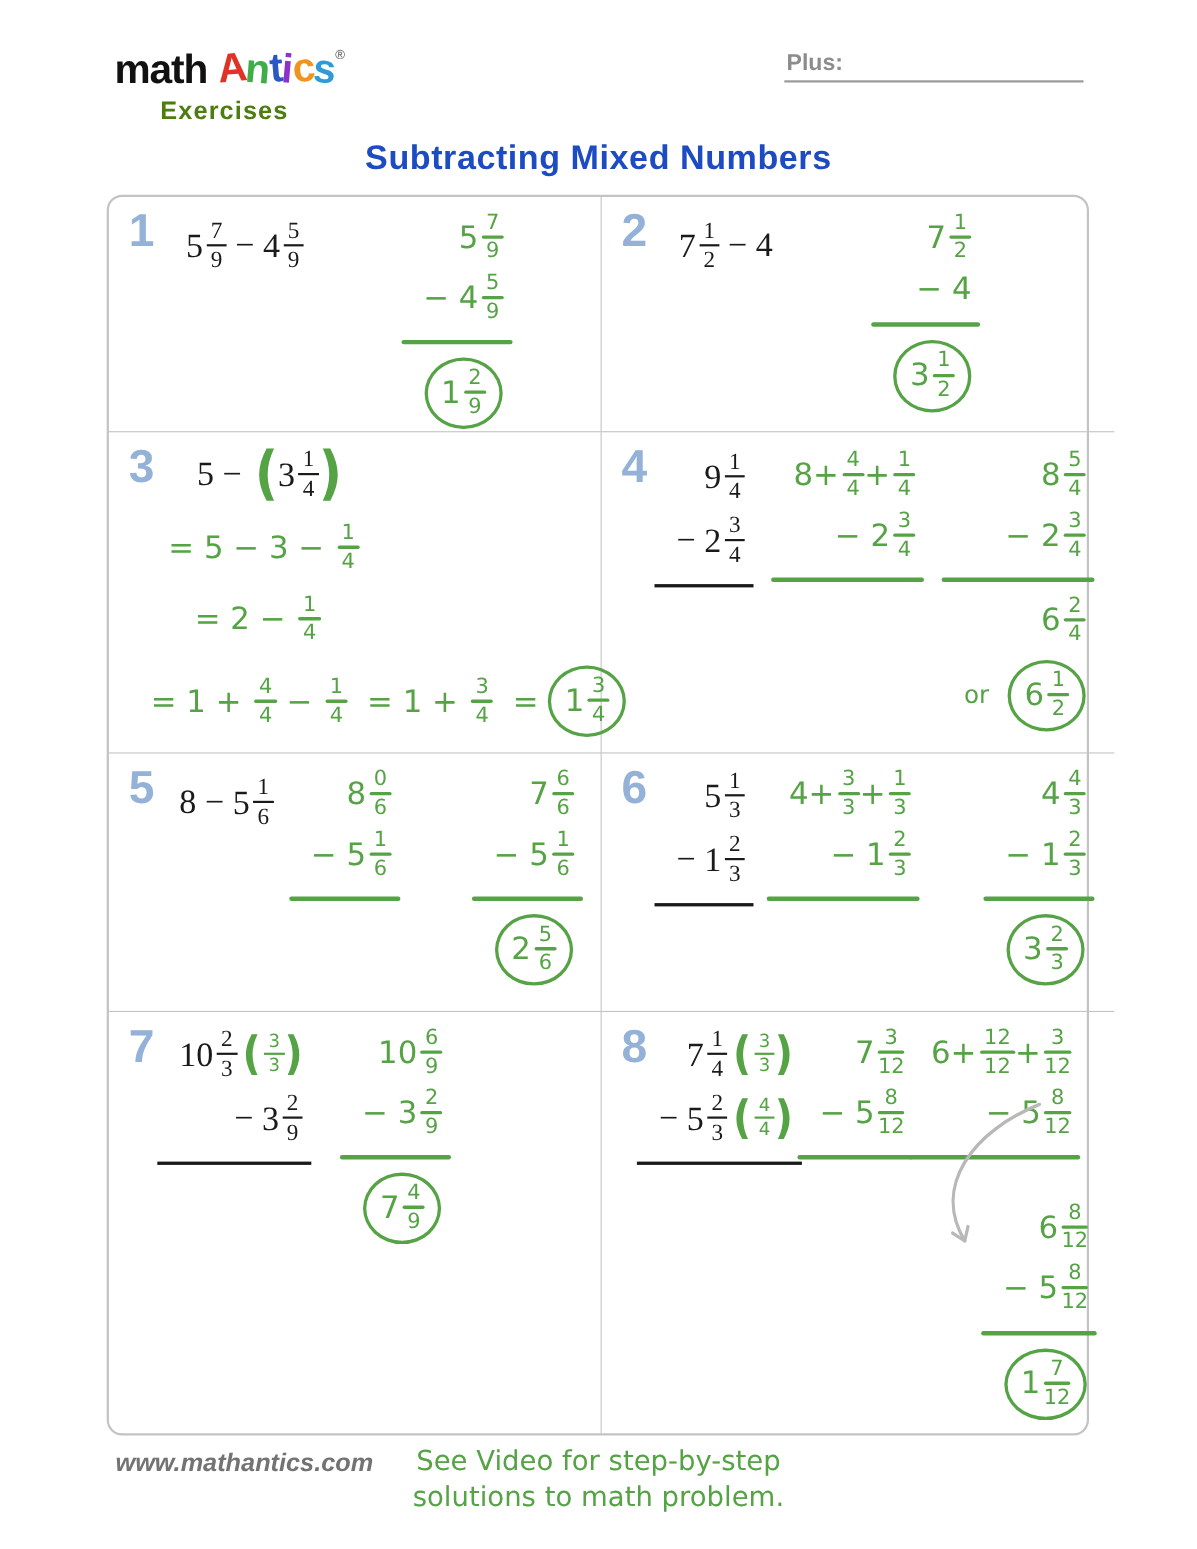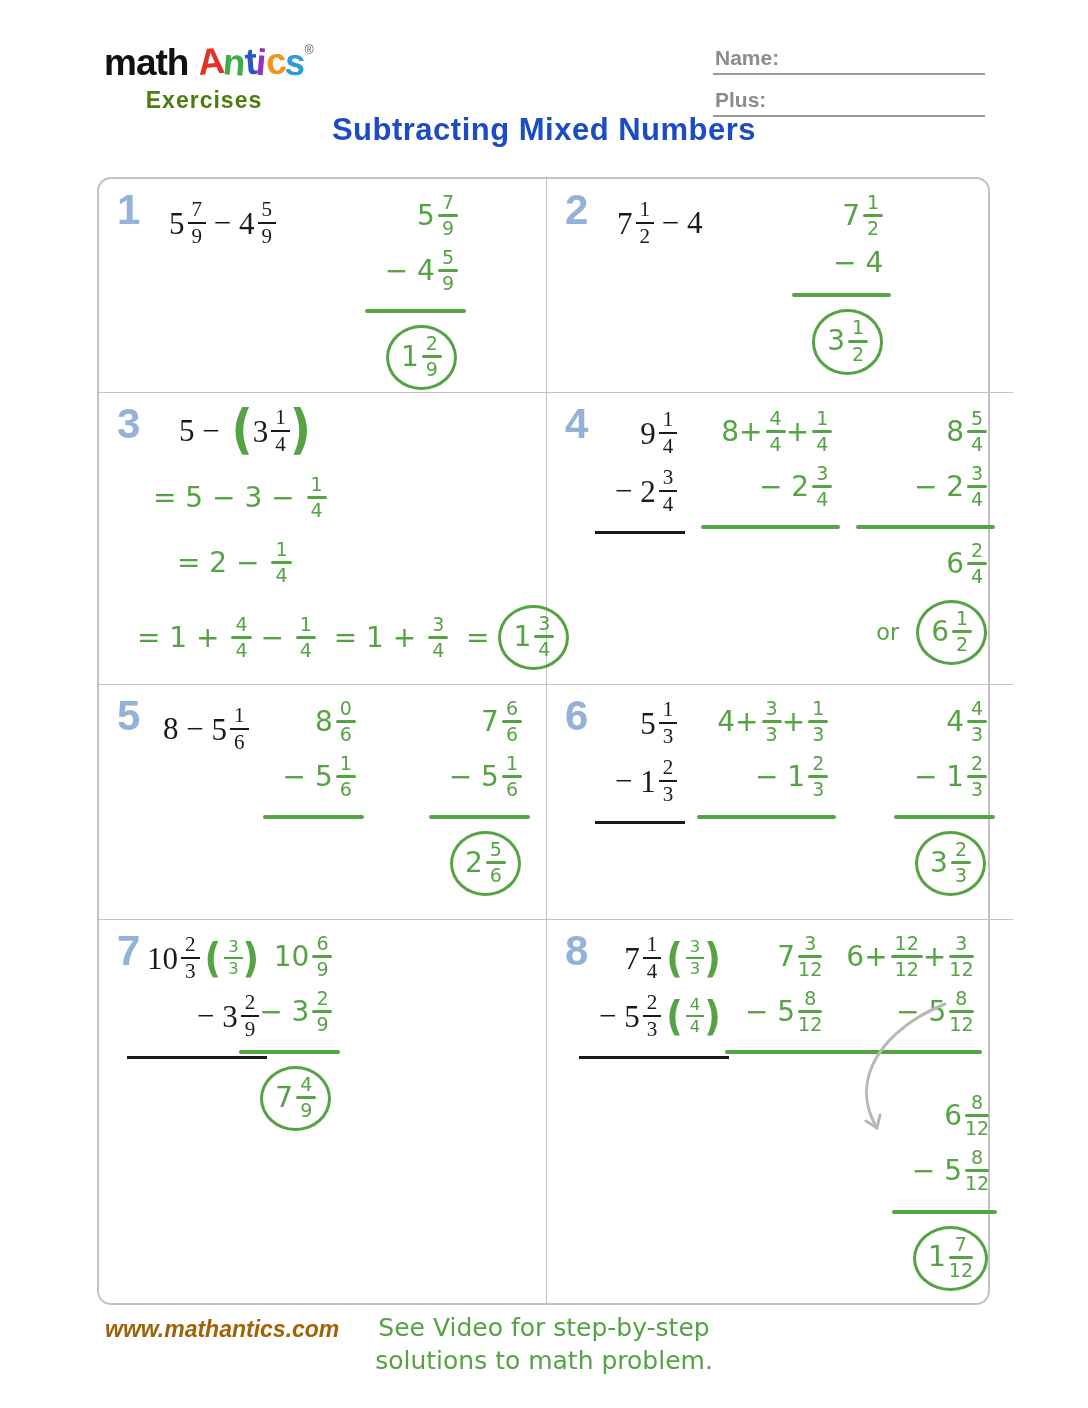--- a/index.html
+++ b/index.html
@@ -21,21 +21,21 @@
   .logo-antics span{display:inline-block;}
   .logo-antics span:nth-child(odd){transform:rotate(-5deg) translateY(-1px);}
   .logo-antics span:nth-child(even){transform:rotate(5deg);}
   .reg{font-size:12px;color:#555;vertical-align:top;font-weight:400;}
   .logo-sub{margin-top:8px;font-size:23px;font-weight:700;color:#4d7c0f;letter-spacing:1px;}
 
   .fields{position:absolute;right:103px;top:46px;width:272px;}
   .field{border-bottom:2px solid #9a9a9a;margin-bottom:13px;padding:0 0 3px 2px;}
   .flabel{color:var(--labelgray);font-weight:800;font-size:21px;}
 
-  .title{position:absolute;left:0;top:112px;width:100%;text-align:center;margin:0;
+  .title{position:absolute;left:0;top:126px;width:100%;text-align:center;margin:0;
          color:var(--titleblue);font-size:31px;font-weight:800;letter-spacing:.5px;}
 
   
   .grid{position:absolute;left:97px;top:177px;width:893px;height:1128px;
         border:2px solid var(--gridline);border-radius:14px;
         display:grid;grid-template-columns:448px 1fr;grid-template-rows:214px 292px 235px 1fr;
         box-sizing:border-box;}
   .cell{position:relative;box-sizing:border-box;}
   .bR{border-right:1.5px solid var(--gridline);}
   .bB{border-bottom:1.5px solid var(--gridline);}
@@ -78,50 +78,47 @@
   .steps{margin:20px 0 0 38px;display:flex;flex-direction:column;row-gap:20px;align-items:flex-start;}
   .ind1{margin-left:16px;}
   .ind2{margin-left:40px;}
   .body4{display:flex;padding:16px 26px 0 68px;gap:44px;}
   .body4 .right{margin-left:auto;}
   .body5{display:flex;padding:14px 24px 0 64px;gap:34px;}
   .body5 .prob{padding-top:6px;}
   .body5 .right{margin-left:auto;}
   .body6{display:flex;padding:14px 26px 0 68px;gap:40px;}
   .body6 .right{margin-left:auto;}
-  .body7{display:flex;padding:14px 0 0 48px;}
+  .body7{display:flex;padding:14px 0 0 64px;gap:54px;}
   .body8{padding:14px 16px 0 52px;}
   .row1{display:flex;gap:24px;}
   .row2{display:flex;justify-content:flex-end;margin:32px 8px 0 0;}
   .arrow{position:absolute;left:298px;top:80px;}
 
   
   .f-site{position:absolute;left:105px;top:1316px;font-size:23px;font-weight:800;
-          font-style:italic;color:#a16207;text-align:center;}
+          font-style:italic;color:#737373;text-align:center;}
   .f-note{position:absolute;left:50%;transform:translateX(-50%);top:1312px;text-align:center;
           color:var(--green);font-family:"DejaVu Sans",sans-serif;font-size:25px;line-height:1.3;}
   .f-copy{position:absolute;right:103px;top:1318px;font-size:20px;font-style:italic;color:#222;}
 </style>
 </head>
 <body>
 
 <div class="page">
 
   <div class="logo">
     <div class="logo-line">
       <span class="logo-math">math</span>
       <span class="logo-antics" id="logo-antics"><span style="color: rgb(224, 50, 38);">A</span><span style="color: rgb(63, 174, 73);">n</span><span style="color: rgb(42, 86, 198);">t</span><span style="color: rgb(144, 49, 199);">i</span><span style="color: rgb(240, 148, 31);">c</span><span style="color: rgb(46, 155, 214);">s</span></span><span class="reg">®</span>
     </div>
     <div class="logo-sub">Exercises</div>
   </div>
 
   <div class="fields">
-    <div class="field">
-      <span class="flabel">Name:</span>
-    </div>
     <div class="field">
       <span class="flabel">Plus:</span>
     </div>
   </div>
 
   <h1 class="title">Subtracting Mixed Numbers</h1>
 
   <div class="grid">
 
     <section class="cell bR bB">

